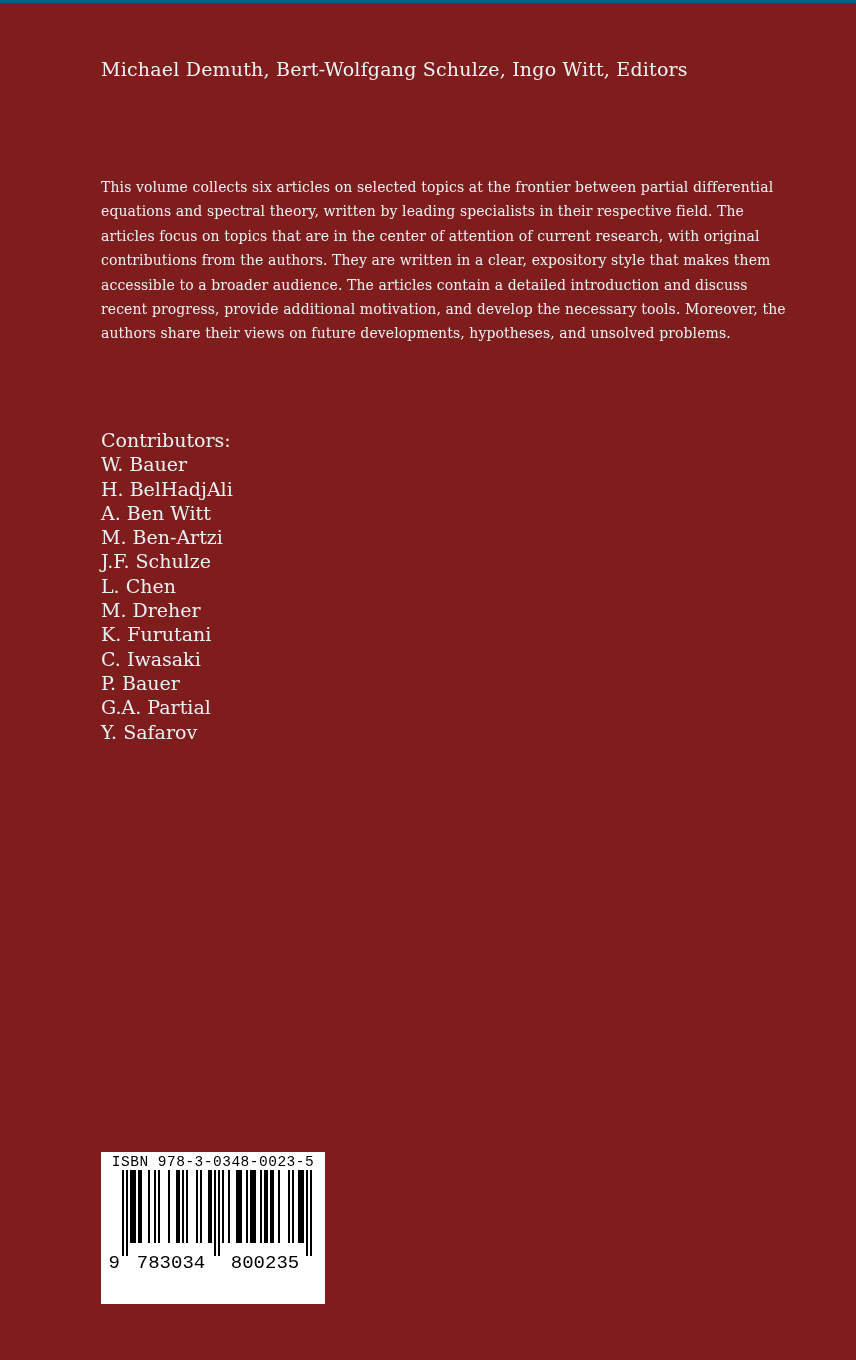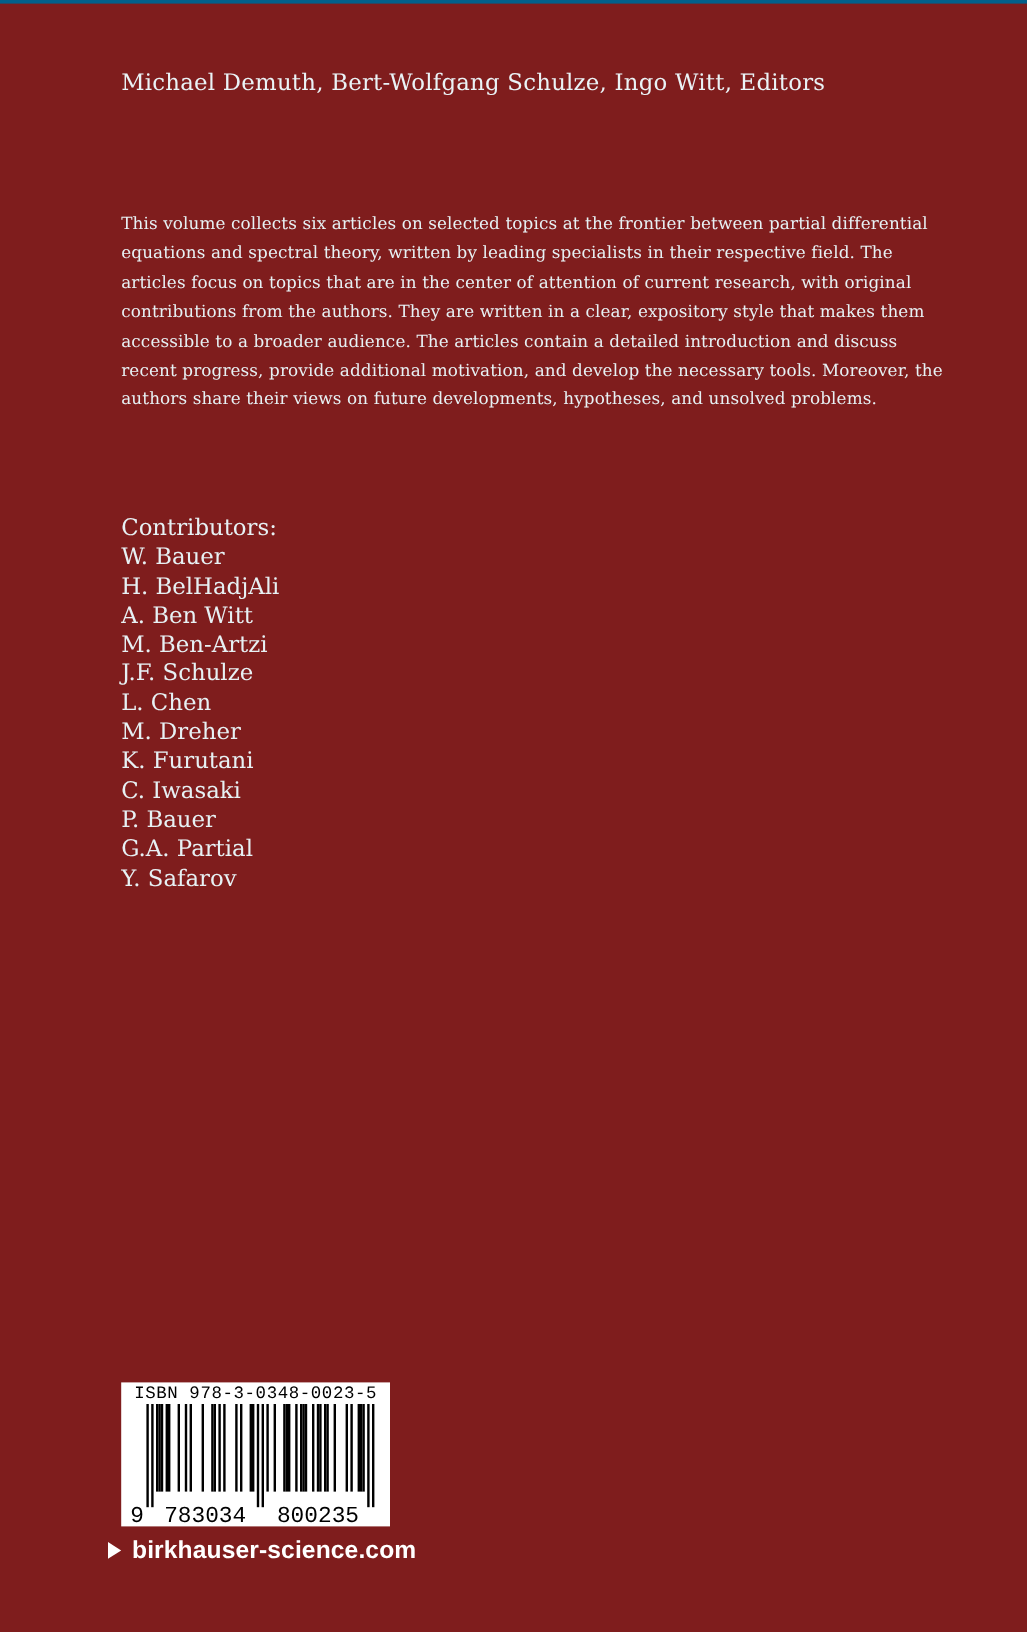--- a/index.html
+++ b/index.html
@@ -28,21 +28,21 @@
     color:#e7f1f4; font-size:14px; line-height:24.4px; letter-spacing:0.1px;
   }
   .contributors {
     position:absolute; left:101px; top:428px;
     color:#e7f1f4; font-size:19px; line-height:24.3px;
   }
   .contributors-heading { margin:0; }
   .contributors ul { list-style:none; margin:0; padding:0; }
   .isbn-box {
     position:absolute; left:101px; top:1152px;
-    width:224px; height:120px;
+    width:224px; height:152px;
     background:#ffffff;
     overflow:hidden;
     text-align:center;
   }
   .isbn-label {
     display:block;
     margin-top:2px;
     font-family:"Liberation Mono", "DejaVu Sans Mono", monospace;
     font-size:14.5px; letter-spacing:0.5px;
     color:#000;
@@ -146,17 +146,13 @@
         <rect x="180" y="0" width="2" height="73"></rect>
         <rect x="184" y="0" width="2" height="73"></rect>
         <rect x="190" y="0" width="2" height="73"></rect>
         <rect x="192" y="0" width="2" height="73"></rect>
         <rect x="194" y="0" width="2" height="73"></rect>
         <rect x="198" y="0" width="2" height="86"></rect>
         <rect x="202" y="0" width="2" height="86"></rect>
       </svg>
   </div>
 
-  <div class="footer-brand">
-    <span class="play-arrow"></span>
-    <span class="website-text">birkhauser-science.com</span>
-  </div>
 </div>
 
 </body></html>

